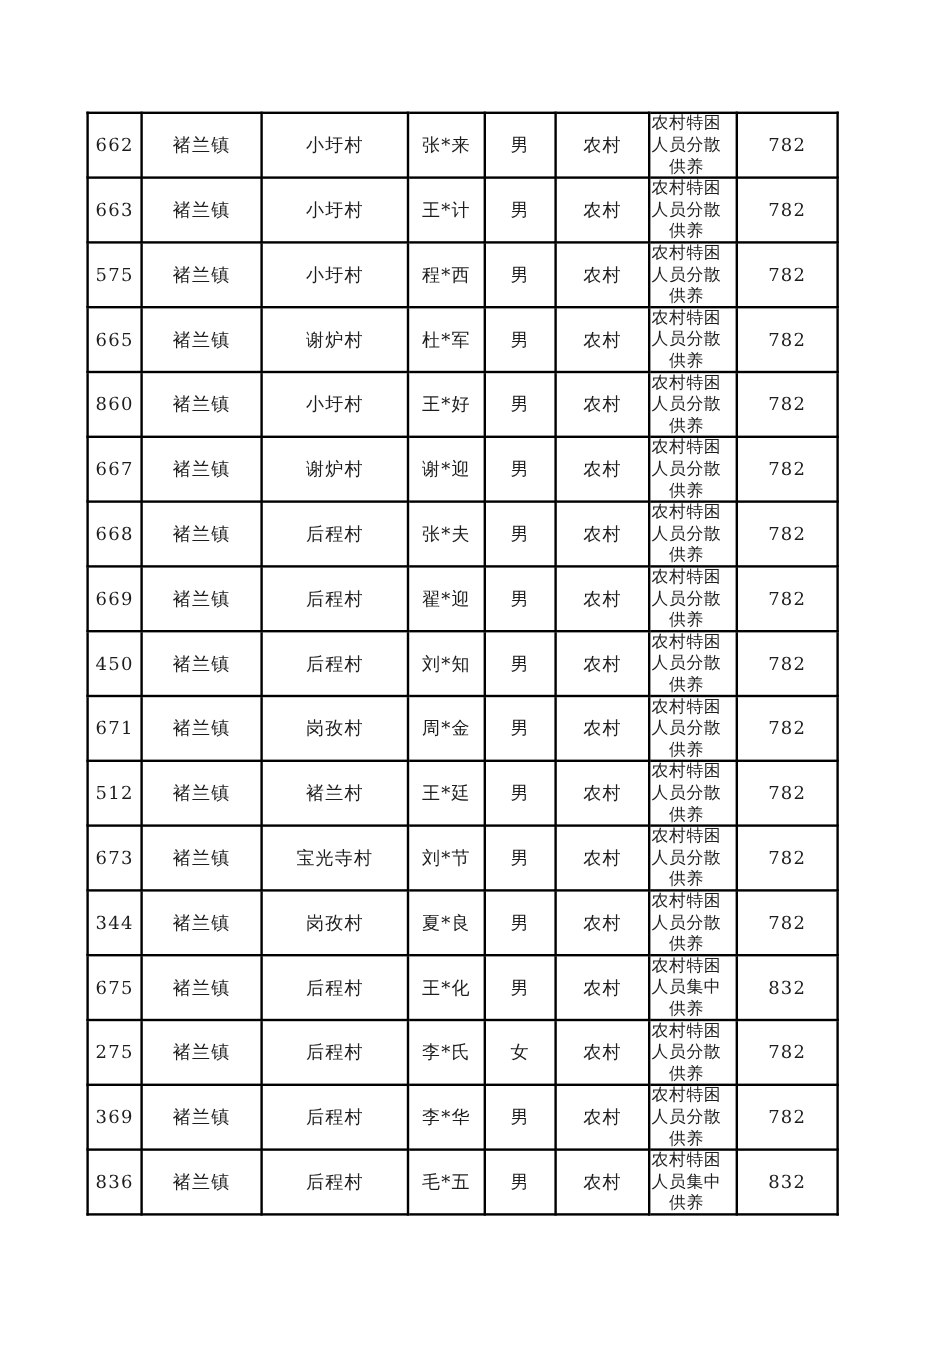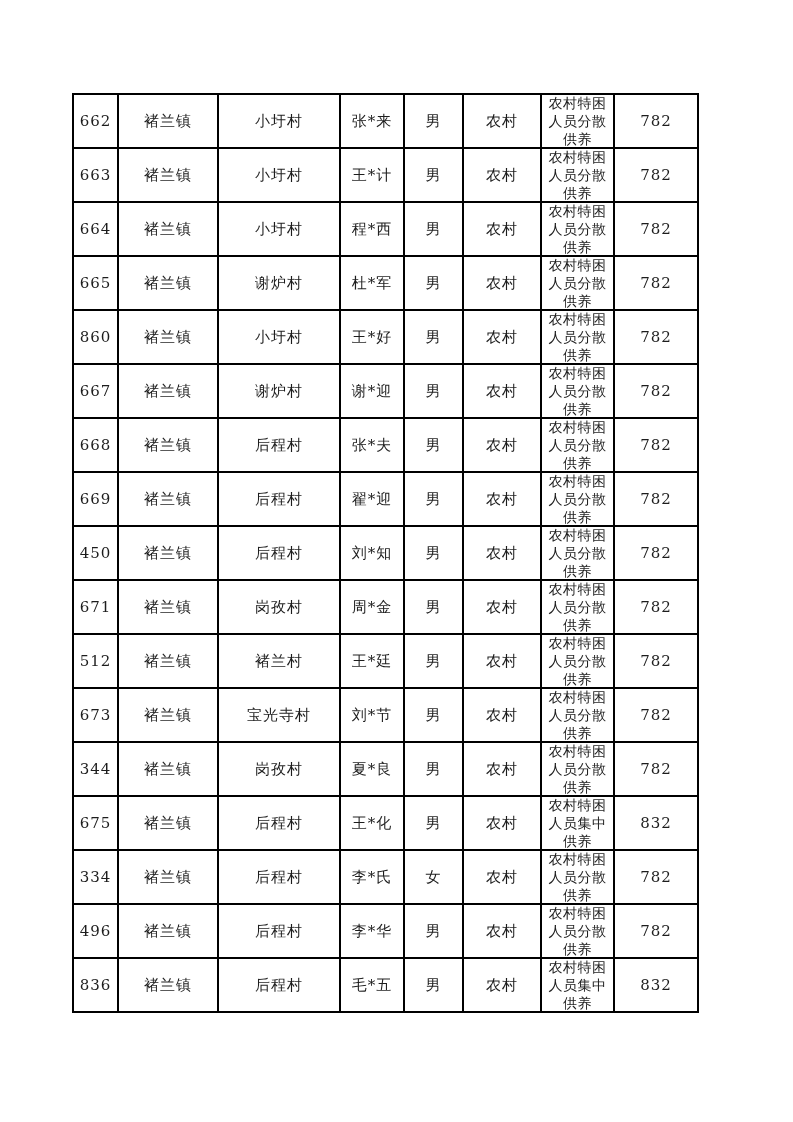--- a/index.html
+++ b/index.html
@@ -35,21 +35,21 @@
   }
   td.col-no, td.col-amount {
     letter-spacing: 0.5px;
     font-size: 15px;
   }
   
   .cat-wrap {
     height: 52px;
     display: flex;
     align-items: center;
-    justify-content: center;
+    justify-content: flex-start;
     overflow: hidden;
   }
   .cat-inner {
     width: 60px;
     font-size: 14px;
     line-height: 18px;
     letter-spacing: 0.5px;
     text-align: center;
   }
 </style>
@@ -91,21 +91,21 @@
           <td class="col-gender">男</td>
           <td class="col-area">农村</td>
           <td class="col-category">
             <div class="cat-wrap">
               <div class="cat-inner">农村特困人员分散供养</div>
             </div>
           </td>
           <td class="col-amount">782</td>
         </tr>
         <tr>
-          <td class="col-no">664</td>
+          <td class="col-no">575</td>
           <td class="col-town">褚兰镇</td>
           <td class="col-village">小圩村</td>
           <td class="col-name">程*西</td>
           <td class="col-gender">男</td>
           <td class="col-area">农村</td>
           <td class="col-category">
             <div class="cat-wrap">
               <div class="cat-inner">农村特困人员分散供养</div>
             </div>
           </td>
@@ -259,35 +259,35 @@
           <td class="col-gender">男</td>
           <td class="col-area">农村</td>
           <td class="col-category">
             <div class="cat-wrap">
               <div class="cat-inner">农村特困人员集中供养</div>
             </div>
           </td>
           <td class="col-amount">832</td>
         </tr>
         <tr>
-          <td class="col-no">334</td>
+          <td class="col-no">275</td>
           <td class="col-town">褚兰镇</td>
           <td class="col-village">后程村</td>
           <td class="col-name">李*氏</td>
           <td class="col-gender">女</td>
           <td class="col-area">农村</td>
           <td class="col-category">
             <div class="cat-wrap">
               <div class="cat-inner">农村特困人员分散供养</div>
             </div>
           </td>
           <td class="col-amount">782</td>
         </tr>
         <tr>
-          <td class="col-no">496</td>
+          <td class="col-no">369</td>
           <td class="col-town">褚兰镇</td>
           <td class="col-village">后程村</td>
           <td class="col-name">李*华</td>
           <td class="col-gender">男</td>
           <td class="col-area">农村</td>
           <td class="col-category">
             <div class="cat-wrap">
               <div class="cat-inner">农村特困人员分散供养</div>
             </div>
           </td>

